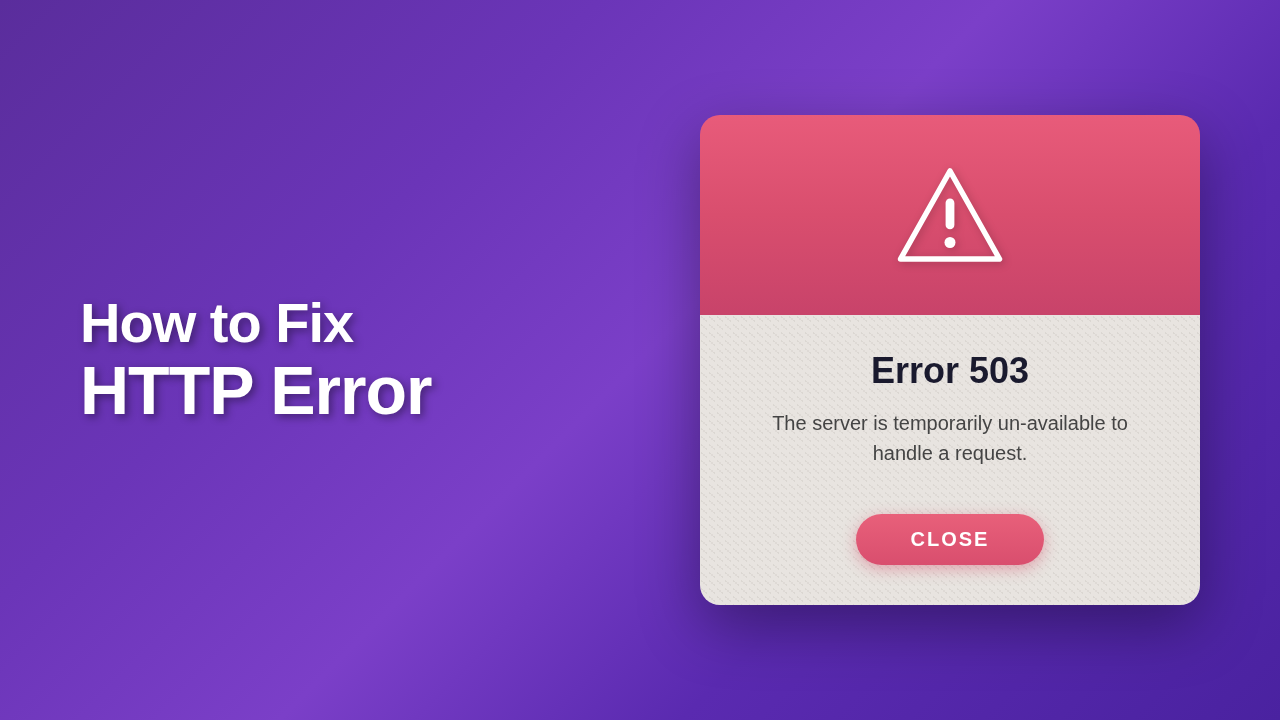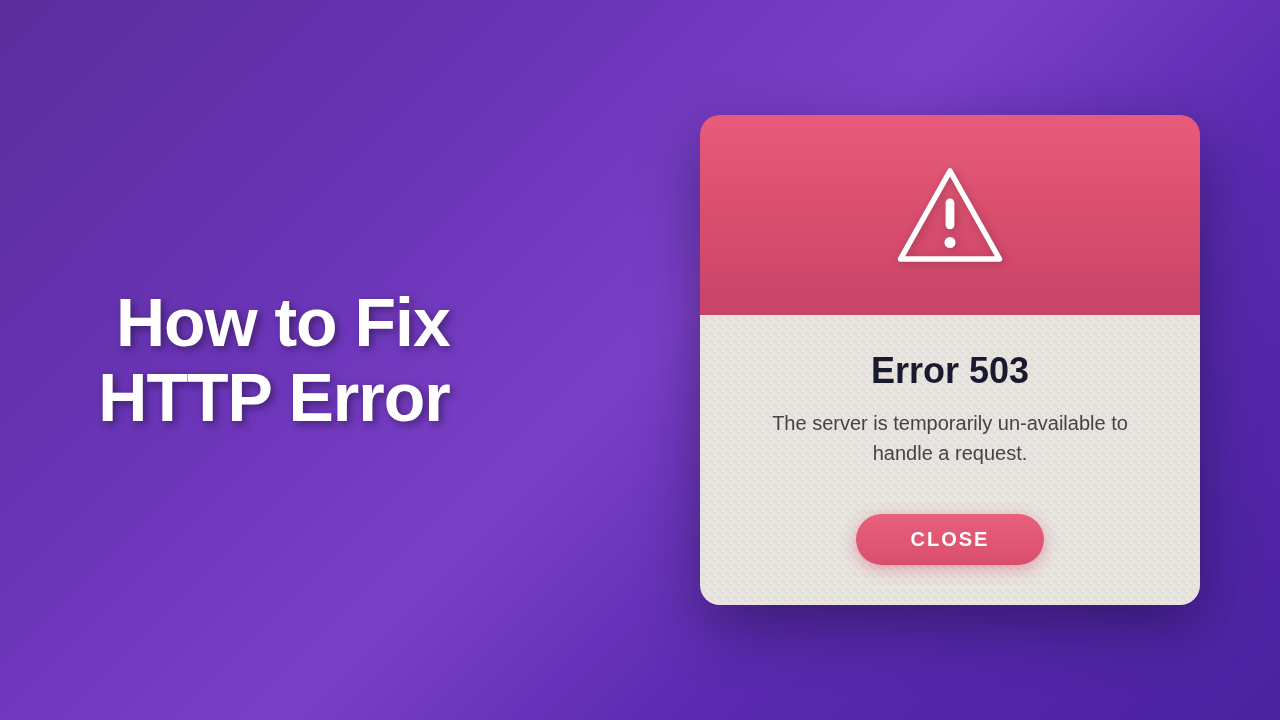--- a/index.html
+++ b/index.html
@@ -21,27 +21,26 @@
       position: relative;
     }
 
     
     .left-section {
       flex: 0 0 auto;
       max-width: 580px;
     }
 
     .how-to-fix {
-      font-size: 68px;
+      font-size: 56px;
       font-weight: 900;
       color: #ffffff;
       line-height: 1.1;
       text-shadow: 3px 3px 8px rgba(0,0,0,0.4);
       letter-spacing: -1px;
-      margin-left: 36px;
     }
 
     .http-error {
       font-size: 68px;
       font-weight: 900;
       color: #ffffff;
       line-height: 1.1;
       text-shadow: 3px 3px 8px rgba(0,0,0,0.4);
       letter-spacing: -1px;
       text-align: right;

